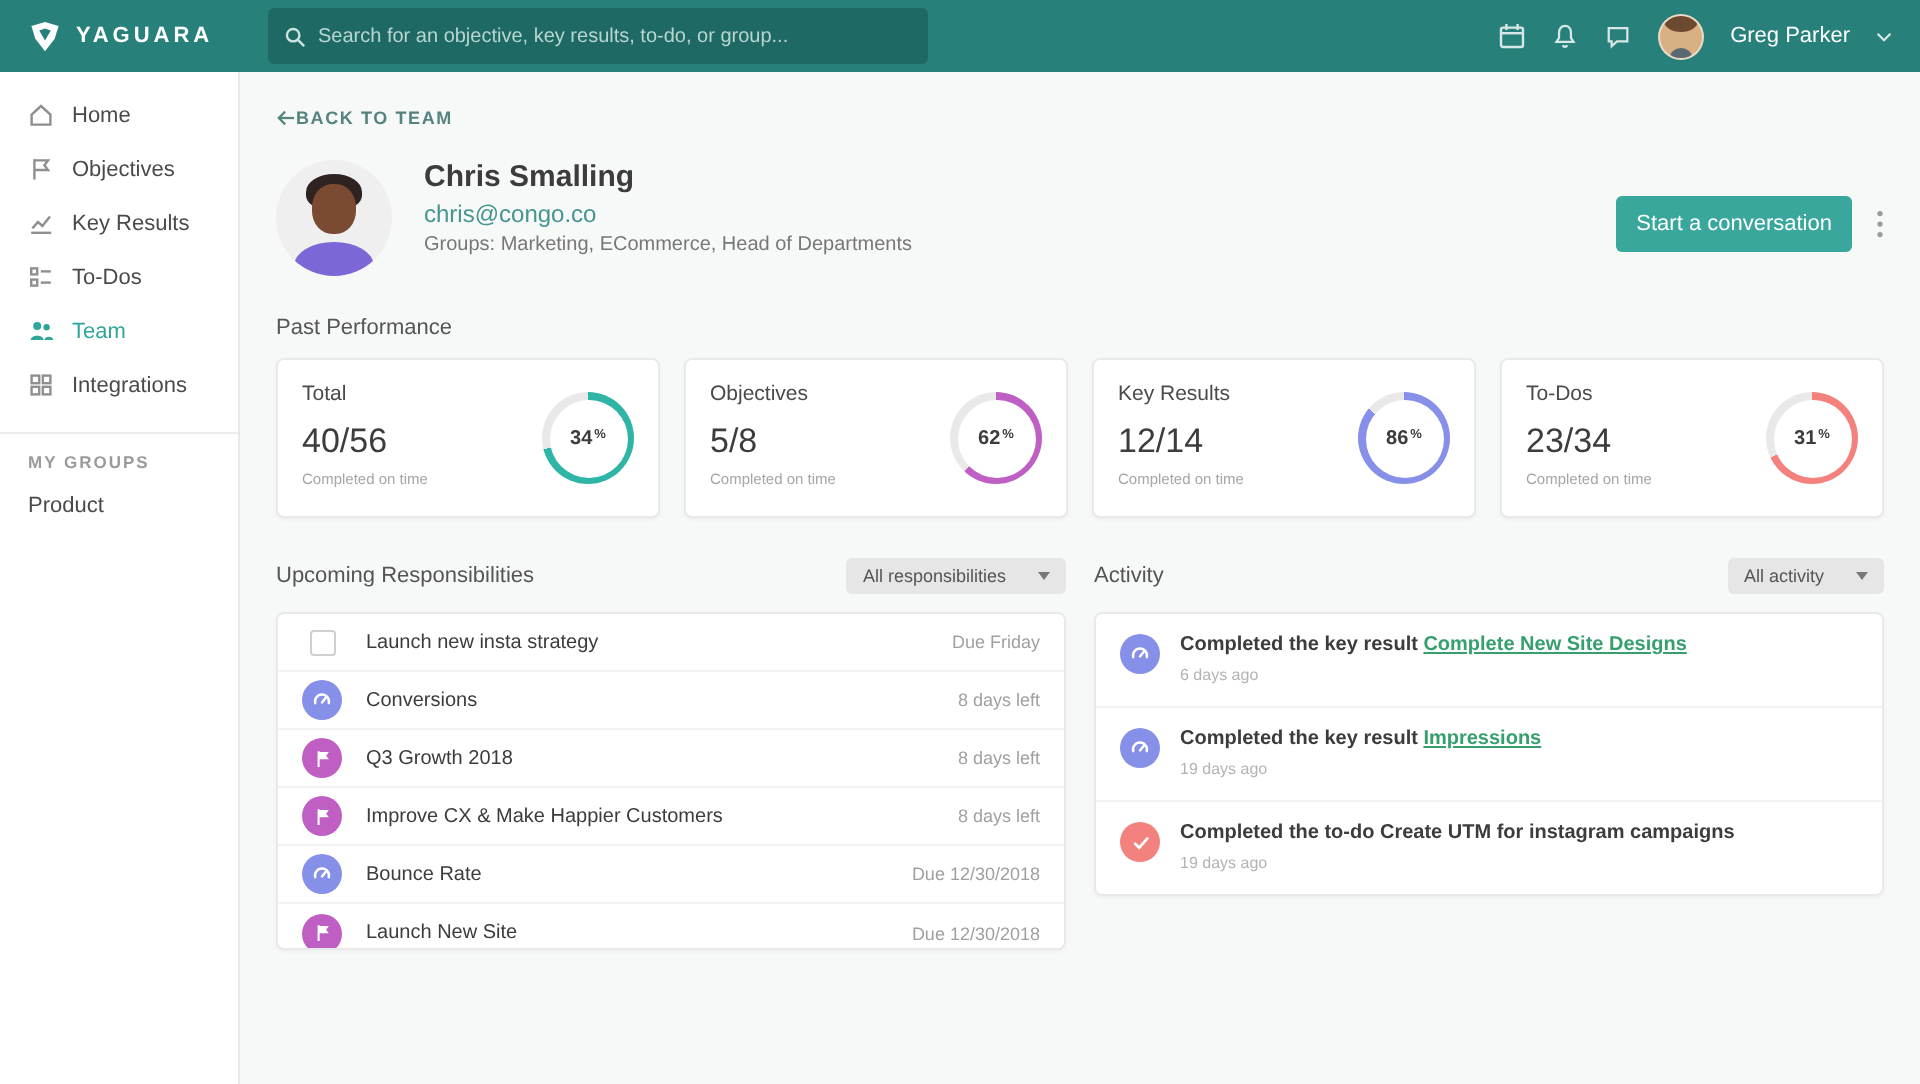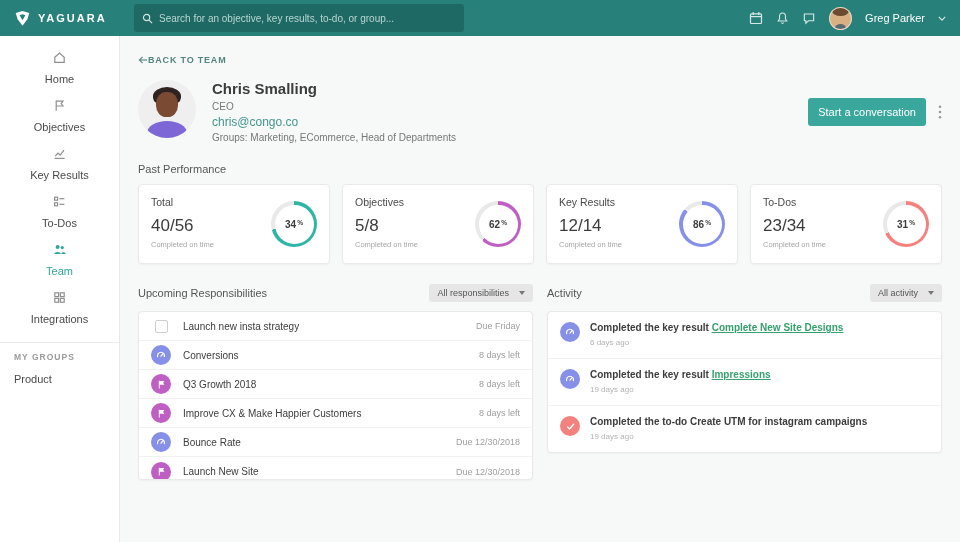--- a/index.html
+++ b/index.html
@@ -17,21 +17,21 @@
   .top-right { margin-left:auto; display:flex; align-items:center; gap:13px; }
   .icon-btn { display:flex; cursor:pointer; }
   .avatar { width:23px; height:23px; border-radius:50%; background:#d8b084; position:relative; overflow:hidden; border:1px solid rgba(255,255,255,0.55); }
   .avatar::before { content:""; position:absolute; top:-3px; left:2px; right:2px; height:11px; border-radius:50%; background:#6b4a2f; }
   .avatar::after { content:""; position:absolute; bottom:-4px; left:5px; right:5px; height:9px; border-radius:50% 50% 0 0; background:#5a6a74; }
   .user-name { color:#fff; font-size:11px; }
 
   
   .body { display:flex; flex:1; overflow:hidden; }
   .sidebar { width:120px; min-width:120px; background:#fff; border-right:1px solid #e8e8e8; padding-top:8px; }
-  .nav-item { display:flex; align-items:center; gap:9px; padding:7px 14px; font-size:11px; color:#4a4a4a; cursor:pointer;flex-direction:column; }
+  .nav-item { display:flex; align-items:center; gap:9px; padding:7px 14px; font-size:11px; color:#4a4a4a; cursor:pointer; }
   .nav-item .ni { display:flex; color:#8f8f8f; }
   .nav-item.active { color:#2fa69a; }
   .nav-item.active .ni { color:#2fa69a; }
   .groups-header { margin-top:10px; padding:9px 14px 4px; border-top:1px solid #ececec; font-size:8.5px; letter-spacing:1px; color:#9b9b9b; font-weight:bold; }
   .group-item { padding:7px 14px; font-size:11px; color:#4a4a4a; cursor:pointer; }
 
   .main { flex:1; background:#f7f8f8; padding:14px 18px; overflow:hidden; }
 
   .back-link { display:inline-flex; align-items:center; font-size:9px; font-weight:bold; letter-spacing:0.8px; color:#55837e; cursor:pointer; }
 
@@ -59,21 +59,21 @@
   .card-caption { font-size:7.5px; color:#a6a6a6; margin-top:4px; }
   .ring { width:46px; height:46px; border-radius:50%; align-self:center; display:flex; align-items:center; justify-content:center; background:#e9e9e9; }
   .ring-inner { width:39px; height:39px; border-radius:50%; background:#fff; display:flex; align-items:center; justify-content:center; }
   .ring-pct { font-size:10px; font-weight:bold; color:#3c3c3c; }
   .ring-sign { font-size:6.5px; font-weight:bold; color:#3c3c3c; margin:-4px 0 0 1px; }
 
   
   .columns { display:grid; grid-template-columns:1fr 1fr; gap:14px; margin-top:20px; }
   .col-header { display:flex; align-items:center; justify-content:space-between; }
   .col-title { font-size:11px; color:#555; }
-  .filter-pill { display:flex; align-items:center; gap:10px; background:#e6e6e6; border-radius:3px; padding:4px 8px; font-size:9px; color:#555; cursor:pointer; }
+  .filter-pill { display:flex; align-items:center; gap:16px; background:#e6e6e6; border-radius:3px; padding:4px 8px; font-size:9px; color:#555; cursor:pointer; }
   .caret { width:0; height:0; border-left:3px solid transparent; border-right:3px solid transparent; border-top:4px solid #777; }
   .list-card { background:#fff; border:1px solid #e9e9e9; border-radius:4px; margin-top:9px; box-shadow:0 1px 2px rgba(0,0,0,0.04); }
   .resp-card { max-height:169px; overflow:hidden; }
   .resp-row { display:flex; align-items:center; padding:0 12px; height:29px; border-bottom:1px solid #f1f1f1; cursor:pointer; }
   .row-icon { width:20px; height:20px; min-width:20px; border-radius:50%; display:flex; align-items:center; justify-content:center; }
   .checkbox { width:13px; height:13px; border:1px solid #cfcfcf; border-radius:2px; background:#fff; cursor:pointer; }
   .resp-label { font-size:10px; font-weight:normal; color:#3c3c3c; margin-left:0; white-space:nowrap;padding-left:12px; }
   .resp-due { margin-left:auto; font-size:9px; color:#a0a0a0; white-space:nowrap; padding-left:8px; }
   .act-row { display:flex; padding:10px 12px 11px; border-bottom:1px solid #f1f1f1; }
   .act-row:last-child, .resp-row:last-child { border-bottom:0; }
@@ -216,21 +216,20 @@
 
       
       <div class="profile">
         <div class="p-avatar">
           <span class="p-hair"></span>
           <span class="p-head"></span>
           <span class="p-torso"></span>
         </div>
         <div class="p-info">
           <div class="p-name">Chris Smalling</div>
-          <div class="p-role">CEO</div>
           <div class="p-email">chris@congo.co</div>
           <div class="p-groups">Groups: Marketing, ECommerce, Head of Departments</div>
         </div>
         <div class="p-actions">
           <button class="convo-btn">Start a conversation</button>
           <span class="icon-btn">
             <svg width="4" height="14" viewBox="0 0 4 16">
                 <circle cx="2" cy="2" r="1.5" fill="#9a9a9a"></circle>
                 <circle cx="2" cy="8" r="1.5" fill="#9a9a9a"></circle>
                 <circle cx="2" cy="14" r="1.5" fill="#9a9a9a"></circle>

